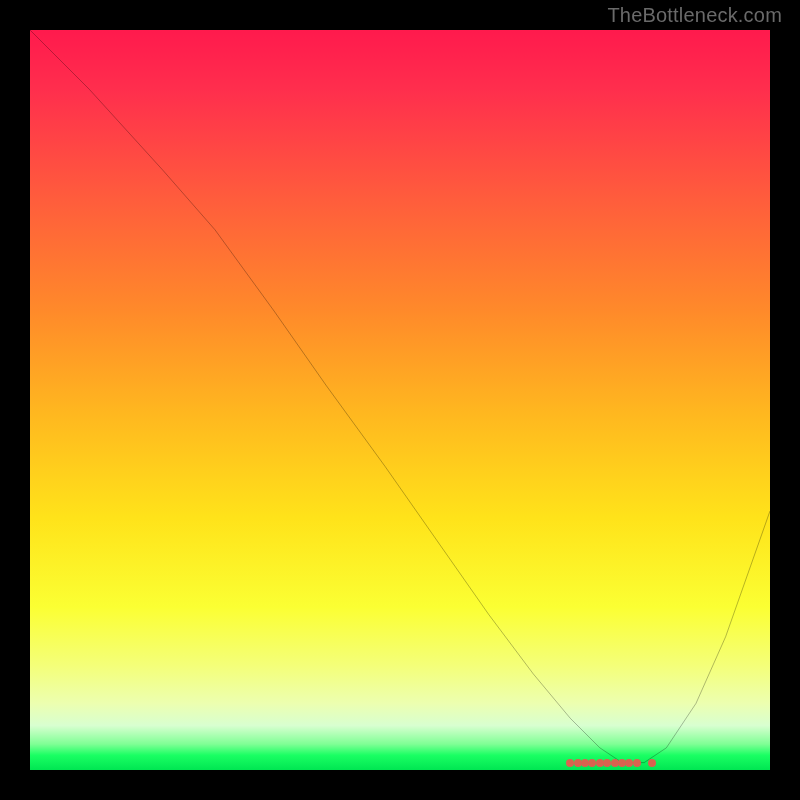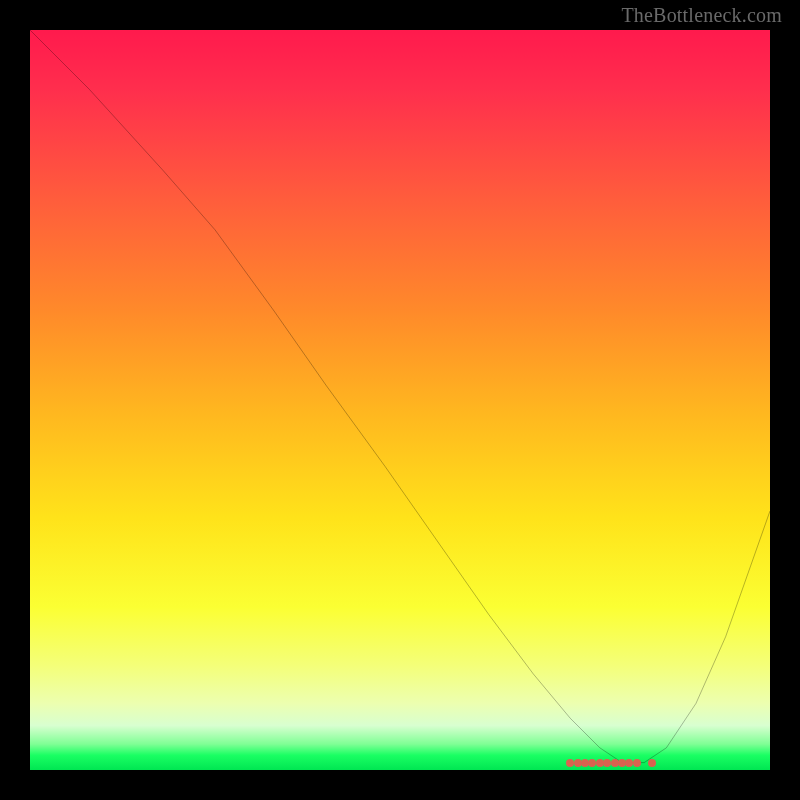--- a/index.html
+++ b/index.html
@@ -11,21 +11,20 @@
     font-family: Arial, sans-serif;
   }
   .watermark {
     position: absolute;
     top: 4px;
     right: 18px;
     color: #6a6a6a;
     font-size: 20px;
     letter-spacing: 0.2px;
     z-index: 10;
-    font-family: Liberation Serif, serif;
   }
   .plot-area {
     position: absolute;
     left: 30px;
     top: 30px;
     width: 740px;
     height: 740px;
     overflow: hidden;
   }
   .gradient {

